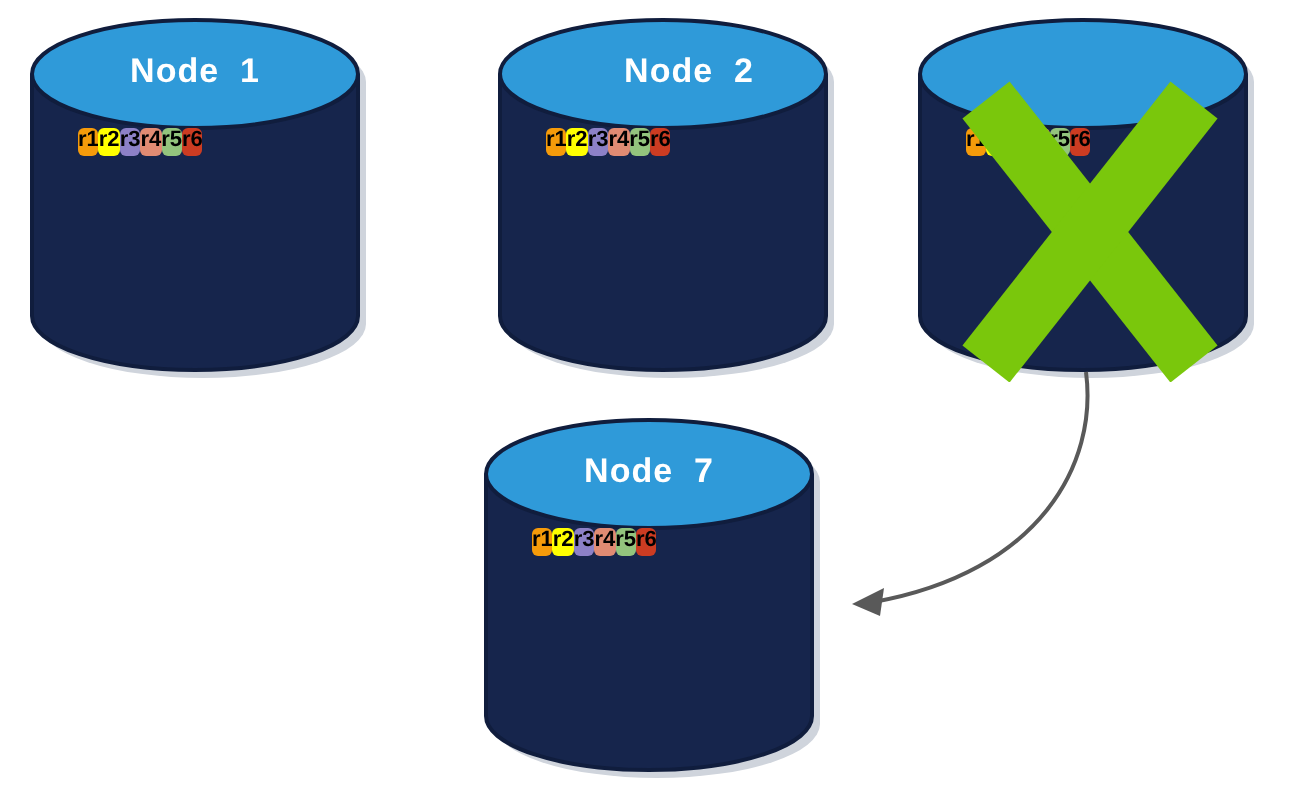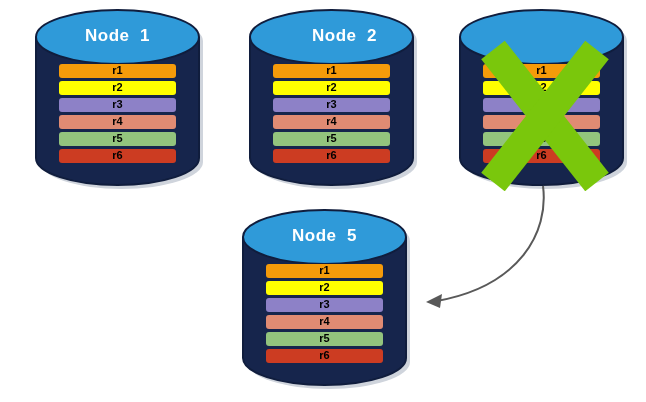--- a/index.html
+++ b/index.html
@@ -36,21 +36,21 @@
     color: #ffffff;
     font-weight: bold;
     font-family: "Liberation Sans", sans-serif;
     letter-spacing: 0.5px;
     white-space: pre;
     user-select: none;
   }
   .rows-stack {
     position: absolute;
     display: flex;
-    flex-direction: column;
+    flex-direction: row;
   }
   .row-band {
     position: relative;
     border-radius: 3px;
     text-align: center;
     color: #000000;
     font-weight: bold;
     font-family: "Liberation Sans", sans-serif;
     line-height: 13px;
     font-size: 11px;
@@ -66,21 +66,21 @@
     width: 646px;
     height: 402px;
     pointer-events: none;
   }
 </style>
 </head>
 <body>
 
 <div id="diagram-canvas">
 
-  <div class="node-cylinder" id="node-1" style="left: 36px; top: 10px; width: 163px; height: 175px;">
+  <div class="node-cylinder" id="node-1" style="left: 16px; top: 10px; width: 163px; height: 175px;">
     <svg class="cyl-svg" width="169" height="181" viewBox="0 0 169 181">
         <path d="M 4,31 L 4,152 A 81.5 27 0 0 0 167 152 L 167,31 Z" fill="#cfd4dc"></path>
         <ellipse cx="85.5" cy="31" rx="81.5" ry="27" fill="#cfd4dc"></ellipse>
         <path d="M 0,27 L 0,148 A 81.5 27 0 0 0 163 148 L 163,27 Z" fill="#16254c"></path>
         <ellipse cx="81.5" cy="27" rx="81.5" ry="27" fill="#2f9ad9" stroke="#101d3d" stroke-width="2"></ellipse>
         <path d="M 0,27 L 0,148 A 81.5 27 0 0 0 163 148 L 163,27" fill="none" stroke="#101d3d" stroke-width="2"></path>
       </svg>
     <div class="node-title" style="top: 16px; font-size: 17px; color: rgb(255, 255, 255);">Node  1</div>
     <div class="rows-stack" style="left: 23px; top: 54px; width: 117px;">
         <div class="row-band" style="background: rgb(245, 155, 10); height: 14px; margin-bottom: 3px; color: rgb(0, 0, 0);">r1</div>
@@ -134,21 +134,21 @@
   </div>
 
   <div class="node-cylinder" id="node-4" style="left: 243px; top: 210px; width: 163px; height: 175px;">
     <svg class="cyl-svg" width="169" height="181" viewBox="0 0 169 181">
         <path d="M 4,31 L 4,152 A 81.5 27 0 0 0 167 152 L 167,31 Z" fill="#cfd4dc"></path>
         <ellipse cx="85.5" cy="31" rx="81.5" ry="27" fill="#cfd4dc"></ellipse>
         <path d="M 0,27 L 0,148 A 81.5 27 0 0 0 163 148 L 163,27 Z" fill="#16254c"></path>
         <ellipse cx="81.5" cy="27" rx="81.5" ry="27" fill="#2f9ad9" stroke="#101d3d" stroke-width="2"></ellipse>
         <path d="M 0,27 L 0,148 A 81.5 27 0 0 0 163 148 L 163,27" fill="none" stroke="#101d3d" stroke-width="2"></path>
       </svg>
-    <div class="node-title" style="top: 16px; font-size: 17px; color: rgb(255, 255, 255);">Node  5</div>
+    <div class="node-title" style="top: 16px; font-size: 17px; color: rgb(255, 255, 255);">Node  7</div>
     <div class="rows-stack" style="left: 23px; top: 54px; width: 117px;">
         <div class="row-band" style="background: rgb(245, 155, 10); height: 14px; margin-bottom: 3px; color: rgb(0, 0, 0);">r1</div>
         <div class="row-band" style="background: rgb(255, 255, 0); height: 14px; margin-bottom: 3px; color: rgb(0, 0, 0);">r2</div>
         <div class="row-band" style="background: rgb(141, 129, 199); height: 14px; margin-bottom: 3px; color: rgb(0, 0, 0);">r3</div>
         <div class="row-band" style="background: rgb(224, 139, 115); height: 14px; margin-bottom: 3px; color: rgb(0, 0, 0);">r4</div>
         <div class="row-band" style="background: rgb(147, 196, 125); height: 14px; margin-bottom: 3px; color: rgb(0, 0, 0);">r5</div>
         <div class="row-band" style="background: rgb(204, 60, 34); height: 14px; margin-bottom: 3px; color: rgb(0, 0, 0);">r6</div>
       </div>
   </div>
 

